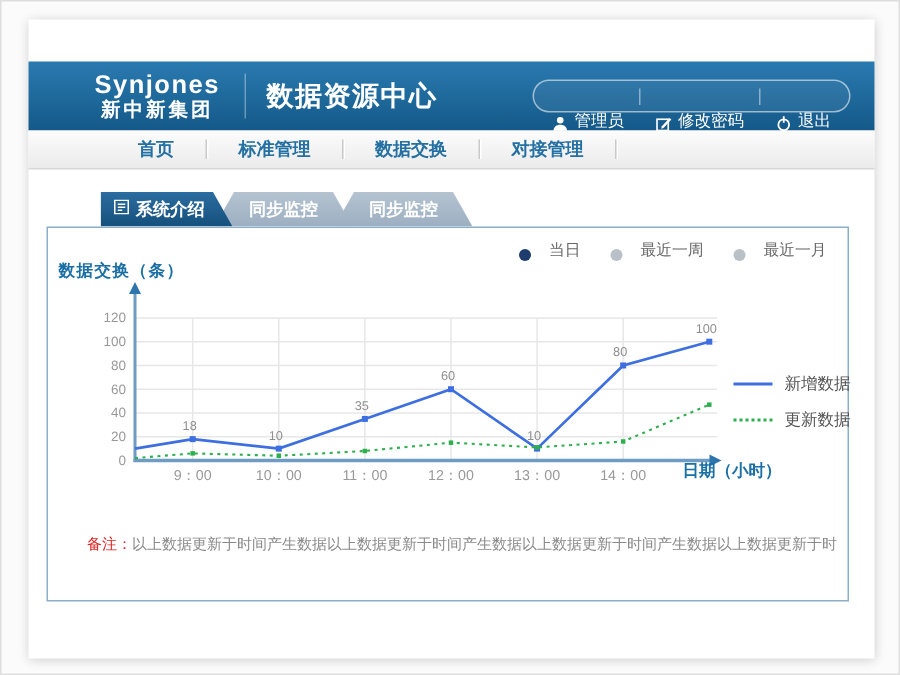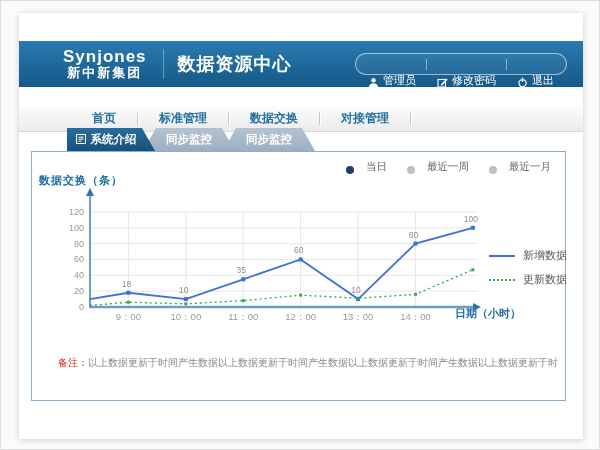--- a/index.html
+++ b/index.html
@@ -18,21 +18,21 @@
   .user-pill { position:absolute; right:16px; top:12px; height:22px; display:flex; align-items:center;
                border:1px solid rgba(255,255,255,0.55); border-radius:12px; padding:0 12px;
                background:rgba(255,255,255,0.06); }
   .pill-item { display:flex; align-items:flex-end; gap:4px; color:#fff; font-size:11px; cursor:pointer; white-space:nowrap;margin-top:32px; }
   .pill-sep { width:1px; height:11px; background:rgba(255,255,255,0.45); margin:0 10px; }
   .pill-item svg { display:block; }
 
   
   .navbar { position:absolute; left:0; top:74px; width:100%; height:26px;
             background:linear-gradient(#fcfcfc,#ebebeb); border-bottom:1px solid #d7d7d7;
-            display:flex; align-items:center; padding-left:52px;margin-top:19px; }
+            display:flex; align-items:center; padding-left:52px; }
   .nav-item { color:#2470a3; font-size:12px; font-weight:bold; padding:0 21px; cursor:pointer; white-space:nowrap; }
   .nav-sep { width:1px; height:13px; background:#c9c9c9; box-shadow:1px 0 0 #ffffff; }
 
   
   .tabs { position:absolute; left:12px; top:115px; height:23px; display:flex; align-items:flex-end;padding-left:36px; }
   .tab { height:23px; display:flex; align-items:center; justify-content:center; gap:5px;
          color:#fff; font-size:11.5px; font-weight:bold; cursor:pointer; }
   .tab.active { width:88px; background:linear-gradient(#2a6da0,#16507c); z-index:3;
                 clip-path:polygon(0 0, calc(100% - 13px) 0, 100% 100%, 0 100%); padding-right:10px; }
   .tab.inactive { width:92px; background:linear-gradient(#b5c3d1,#9cafc1); margin-left:-12px;

